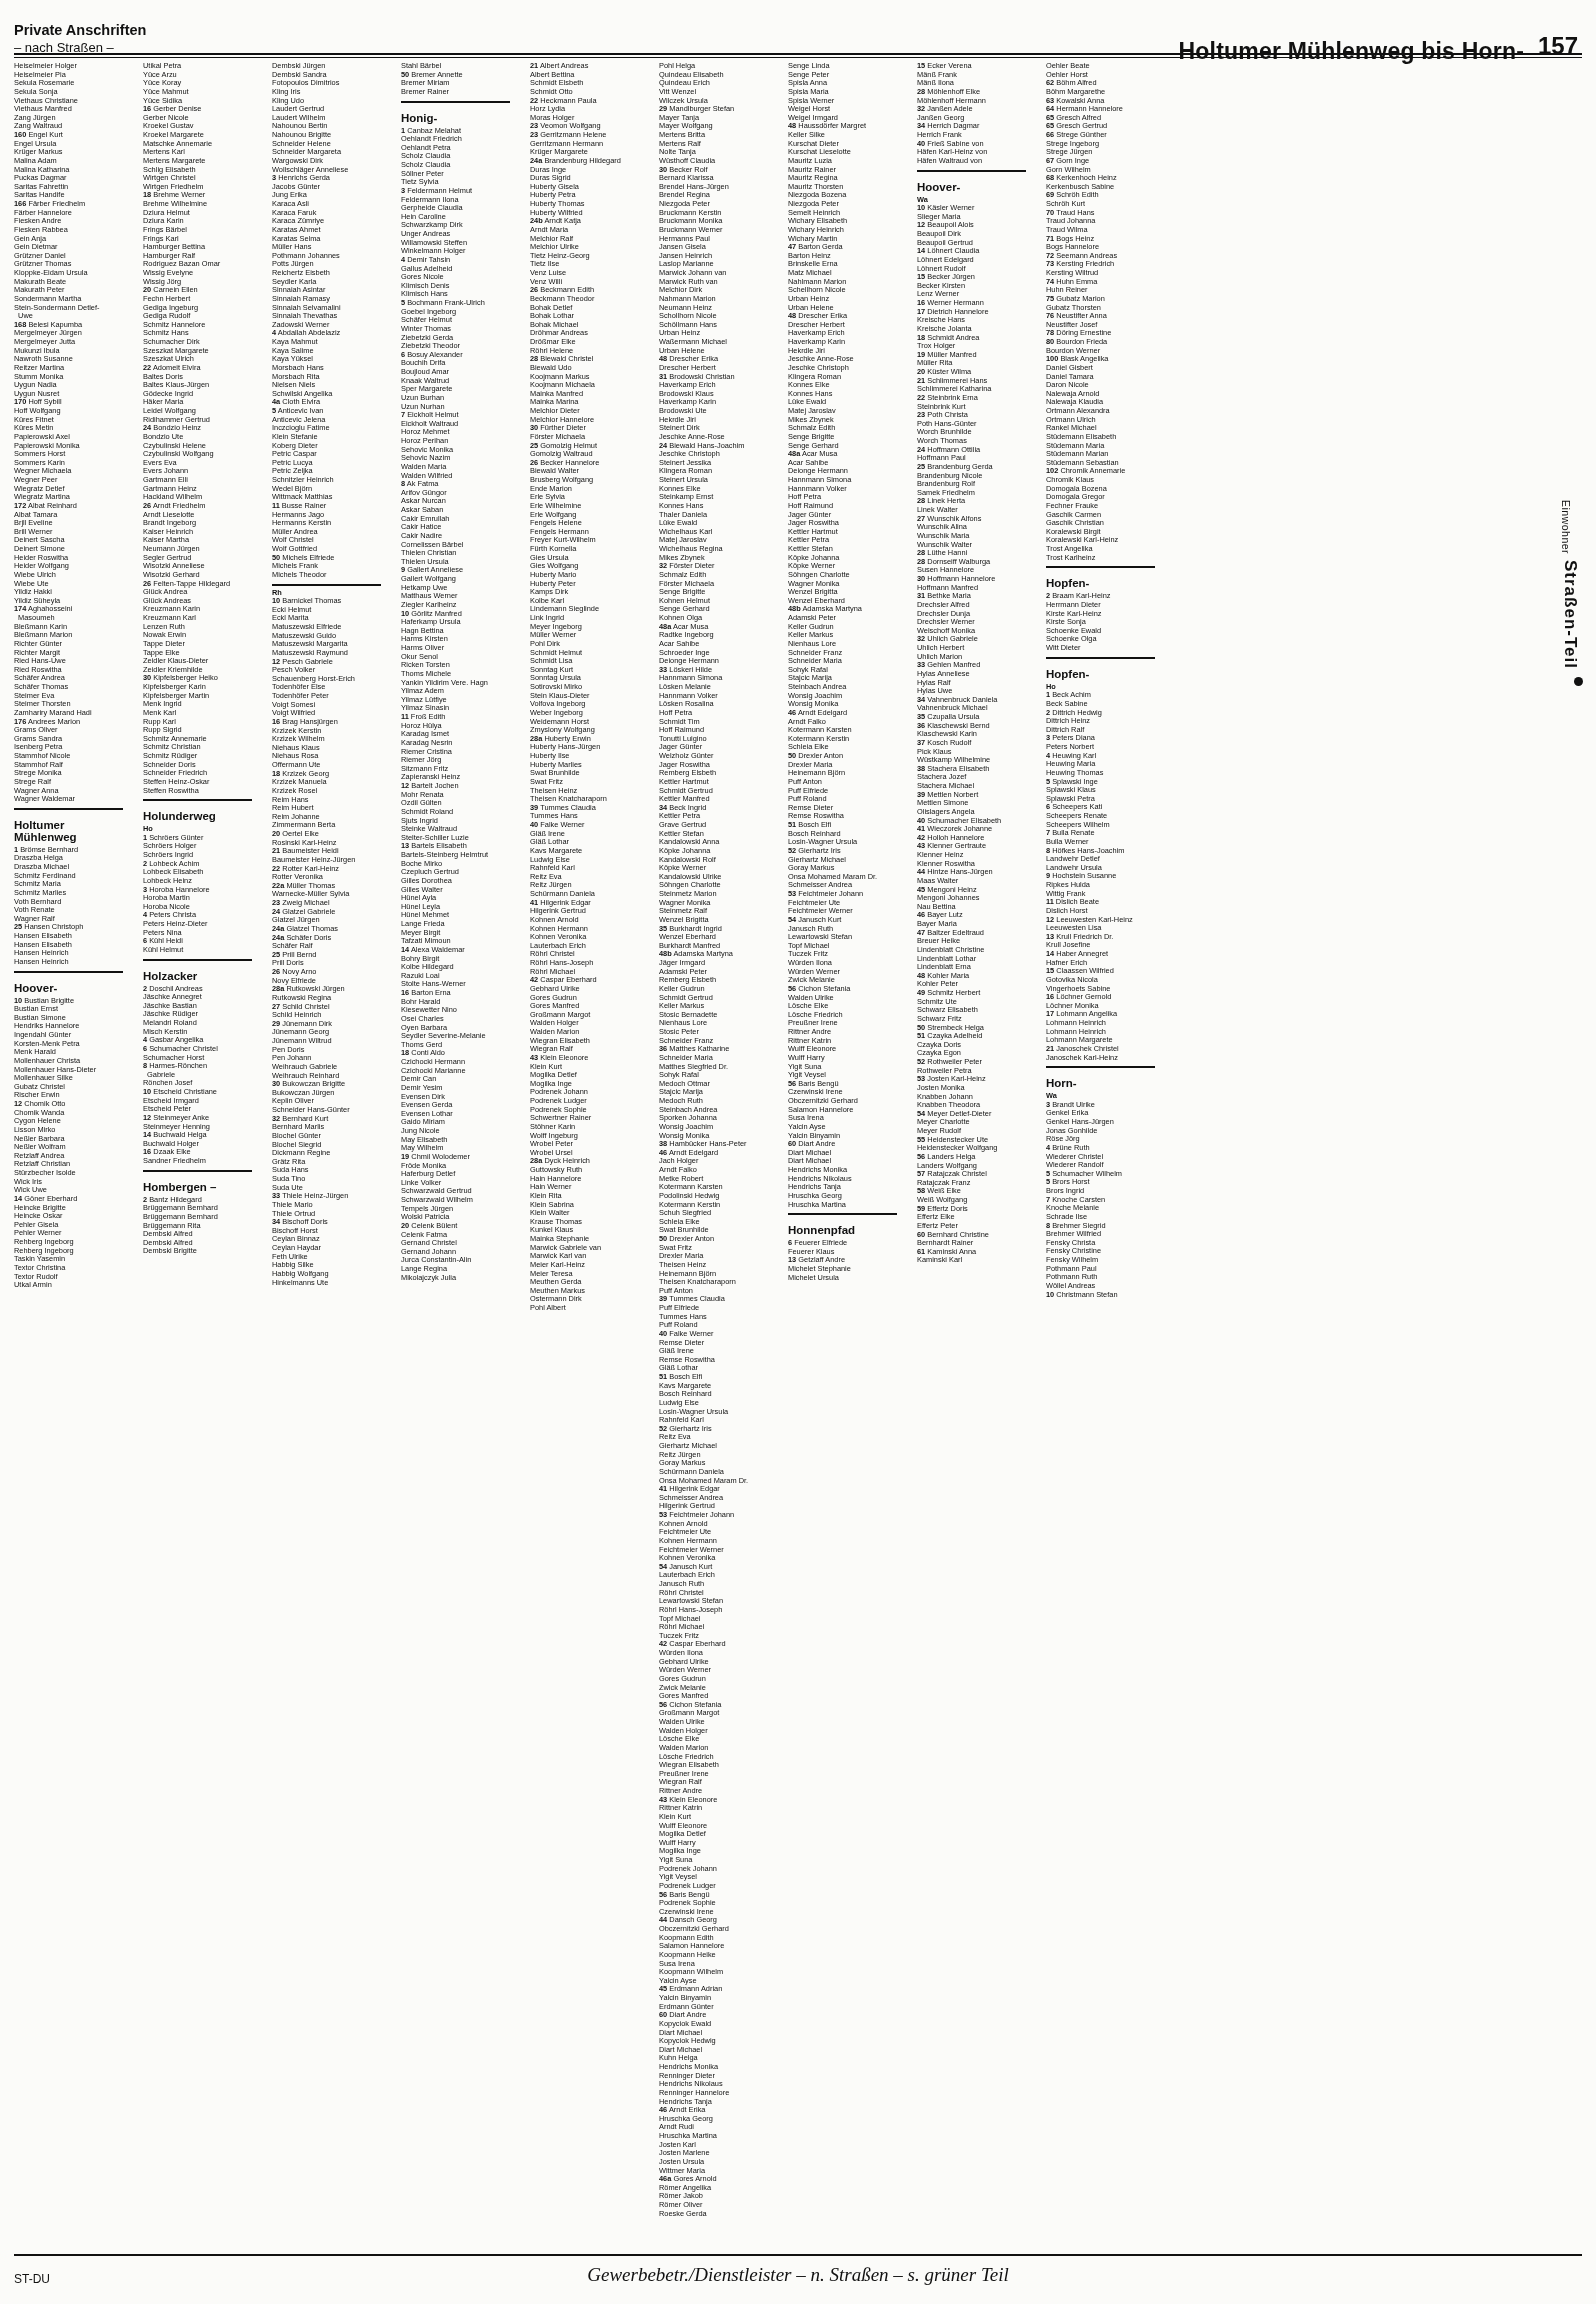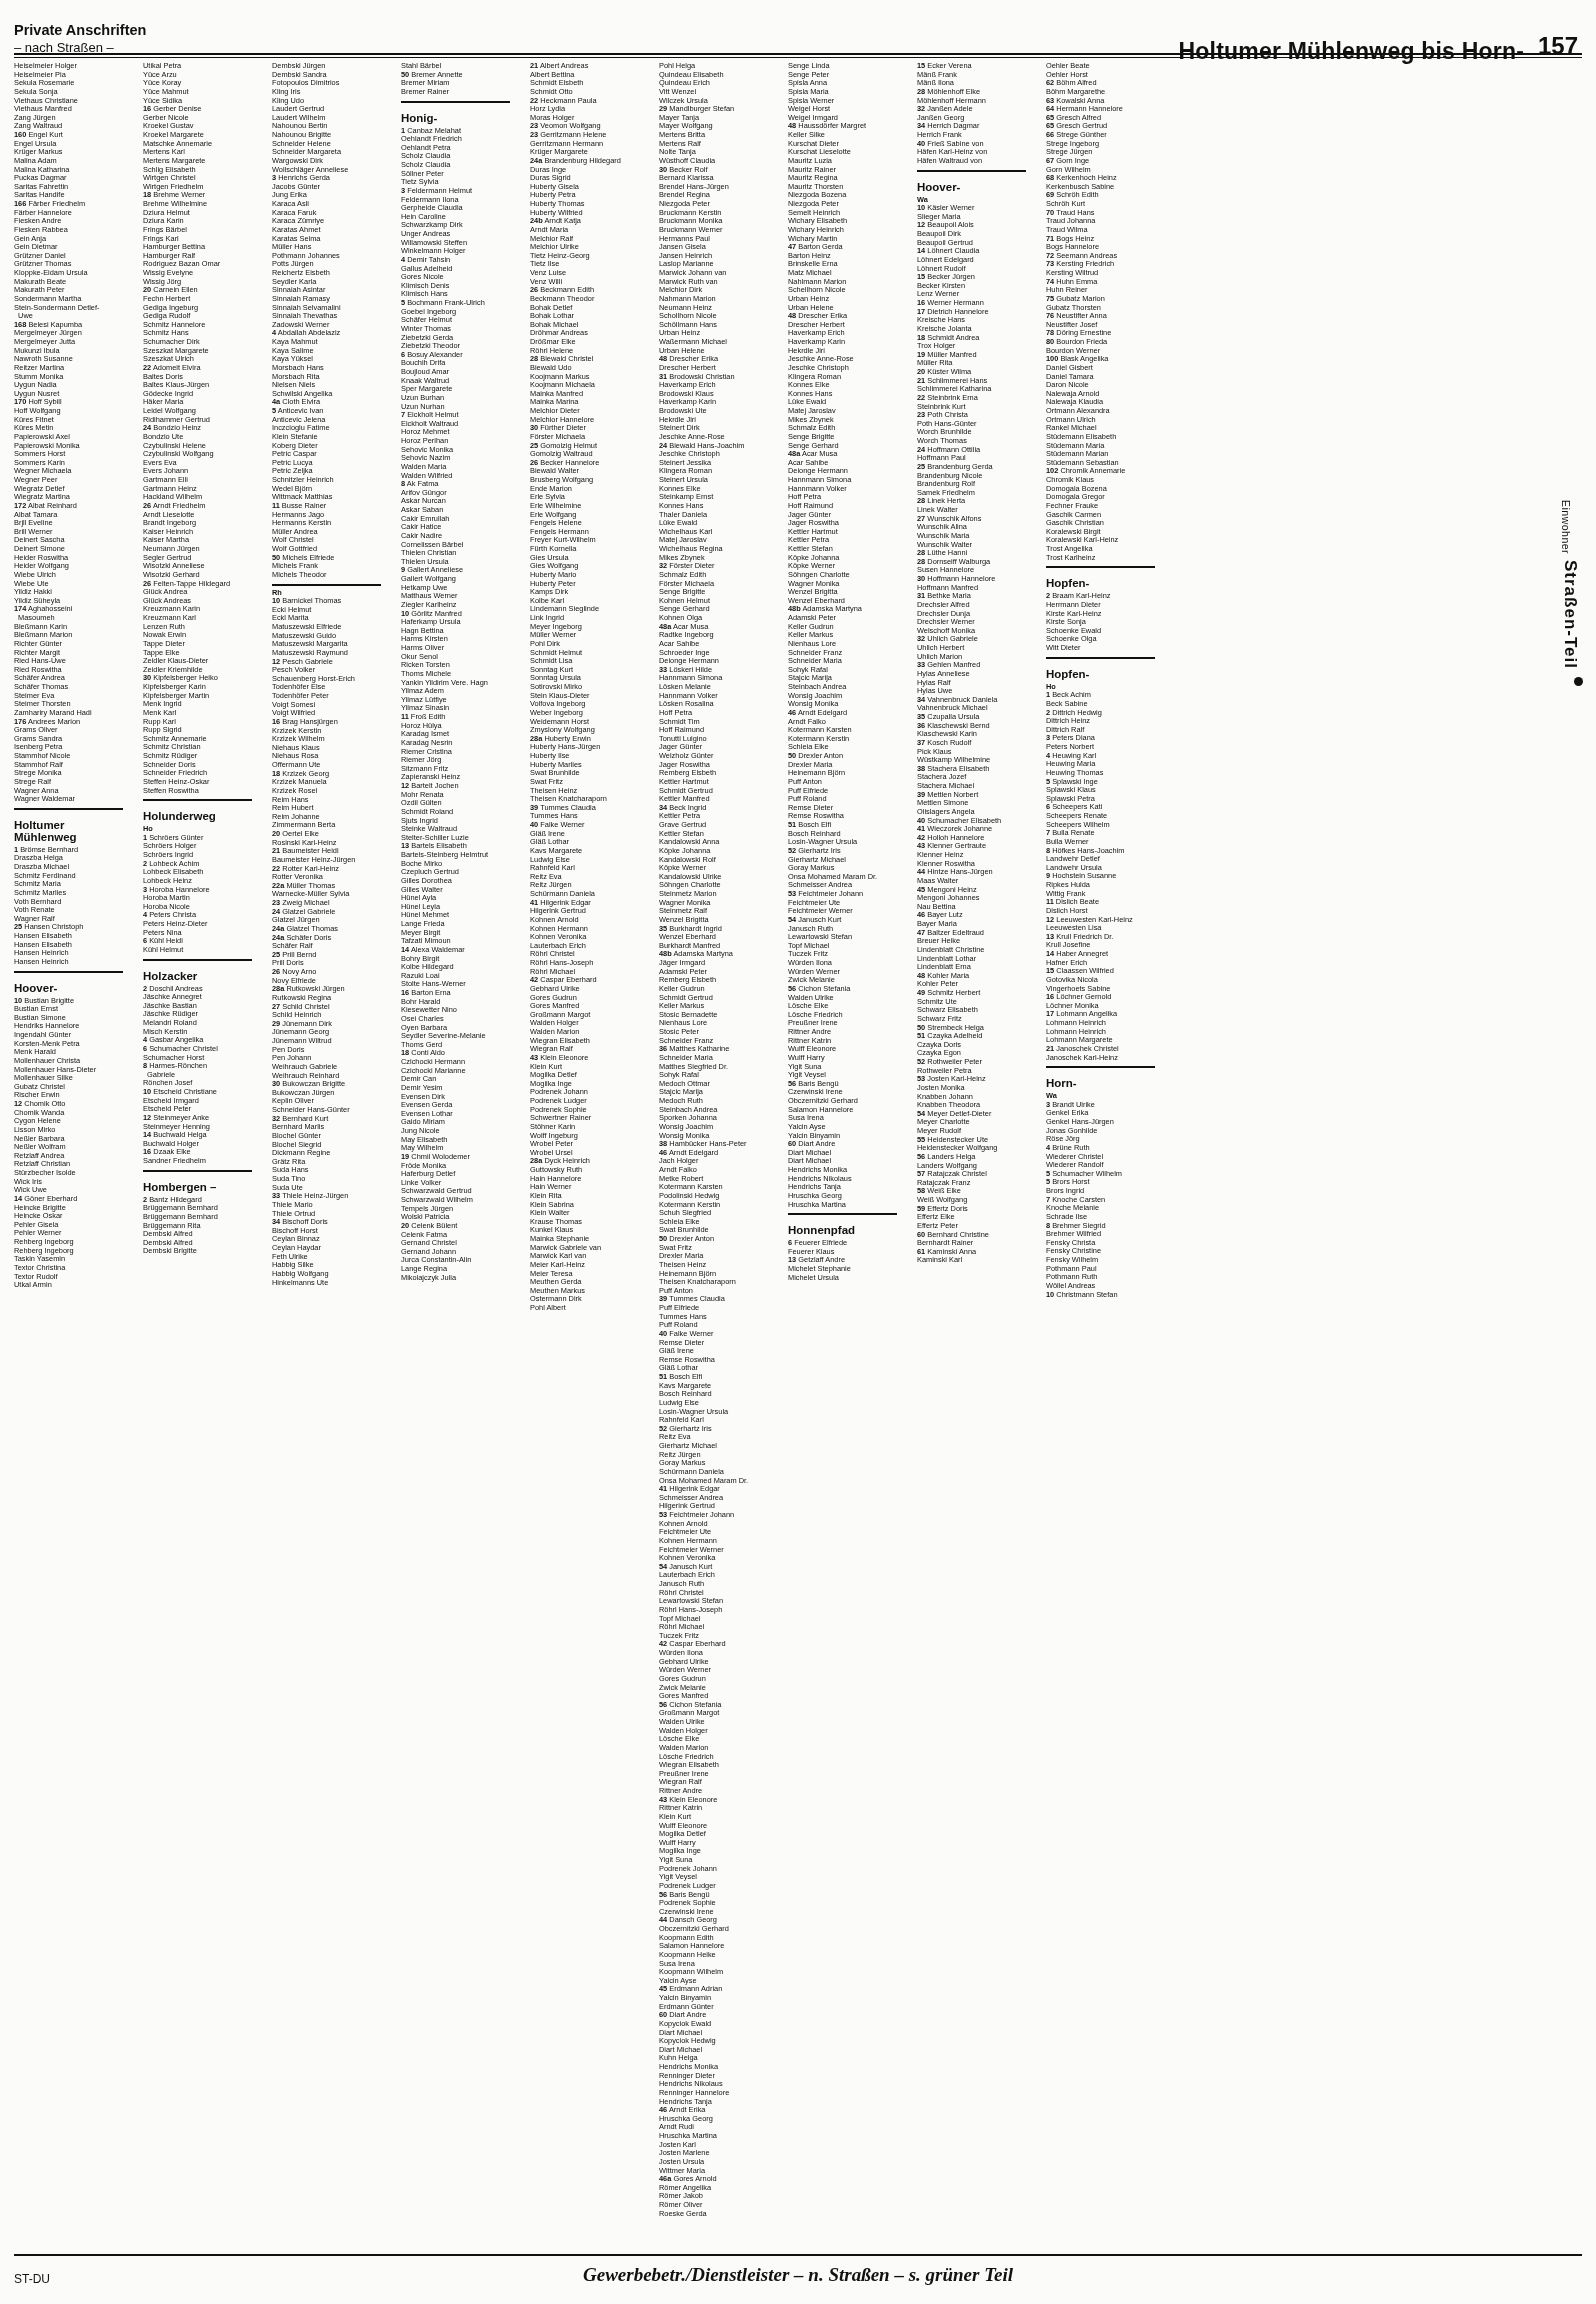--- a/index.html
+++ b/index.html
@@ -164,21 +164,21 @@
     left: 0;
     top: 12px;
     font-size: 12px;
   }
   .footer-center {
     position: absolute;
     left: 0; right: 0;
     top: 4px;
     text-align: center;
     font-size: 19px;
-    font-weight: bold;
+    font-weight: normal;
     font-style: italic;
     font-family: "Liberation Serif", serif;
   }
 </style>
 </head>
 <body>
 
 <div class="page">
 
   <div class="header">

